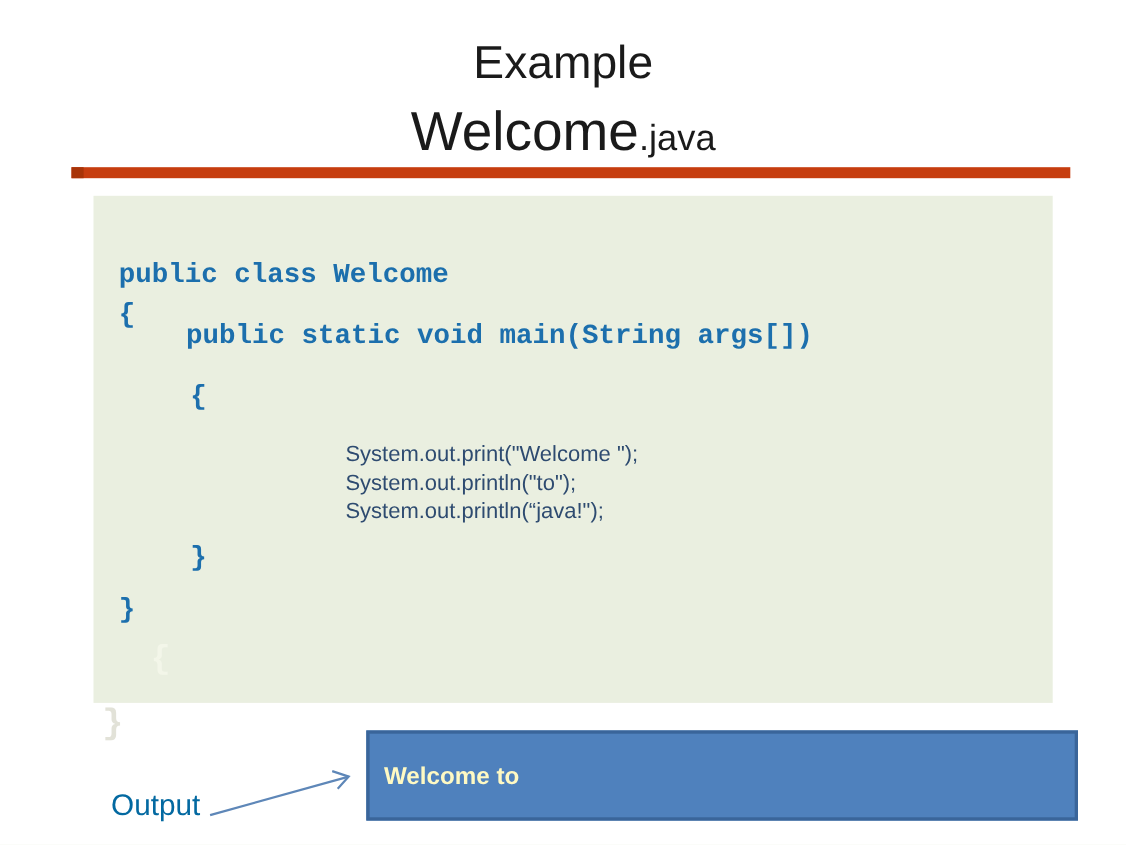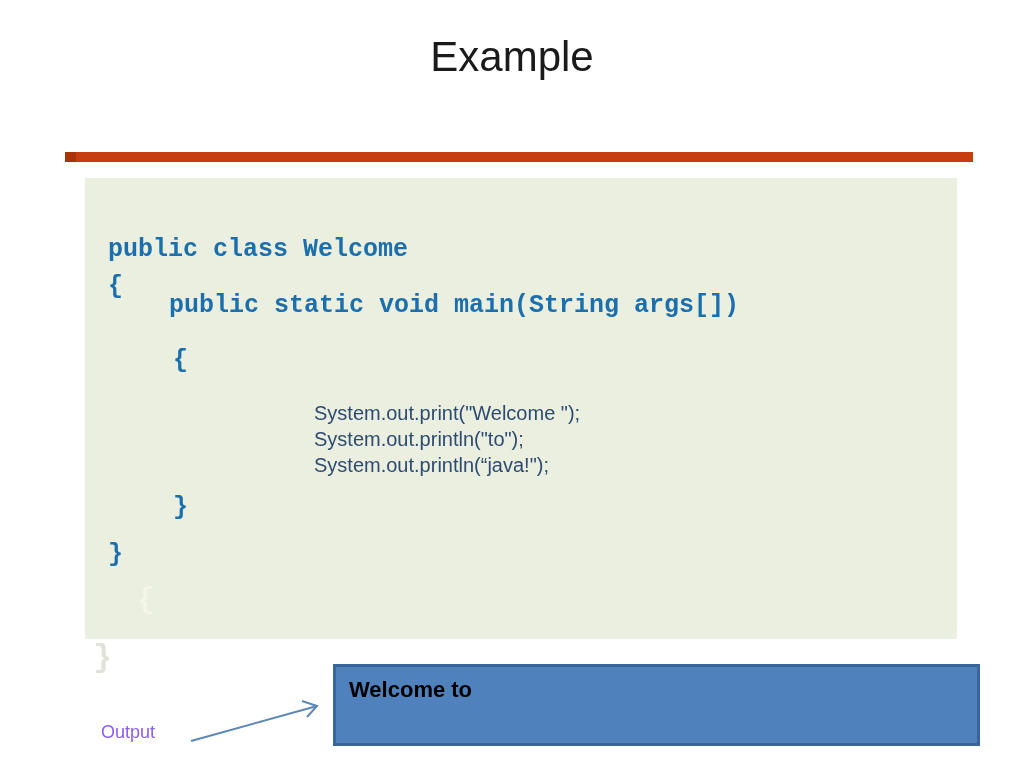--- a/index.html
+++ b/index.html
@@ -73,40 +73,41 @@
     color: #E2E2D8; white-space: pre;
   }
 
   
   .output-box {
     position: absolute; left: 333px; top: 664px;
     width: 647px; height: 82px;
     background: #4F81BD;
     border: 3px solid #3A659A;
     box-sizing: border-box;
-    color: #000000; font-weight: 700;
+    color: #fef9c3; font-weight: 700;
     font-size: 22px; line-height: 29px;
-    padding: 8px 0 0 13px;
+    padding: 24px 0 0 13px;
   }
   .output-label {
     position: absolute; left: 101px; top: 716px;
-    font-size: 18px; line-height: 32px; color: #8b5cf6;
+    font-size: 27px; line-height: 32px; color: #0369a1;
   }
   .arrow-svg {
     position: absolute; left: 185px; top: 696px;
     width: 145px; height: 52px;
   }
 </style>
 </head>
 <body>
 
 <div class="slide">
 
   <header class="title">
     <div class="t1">Example</div>
+    <div class="t2"><span>Welcome</span><span class="suffix">.java</span></div>
   </header>
 
   <div class="rule">
     <span class="rule-cap"></span>
   </div>
 
   <div class="code-panel">
     <span class="code-line mono pos-class-decl">public class Welcome</span>
     <span class="code-line mono pos-brace-open1">{</span>
     <span class="code-line mono pos-main-decl">public static void main(String args[])</span>

